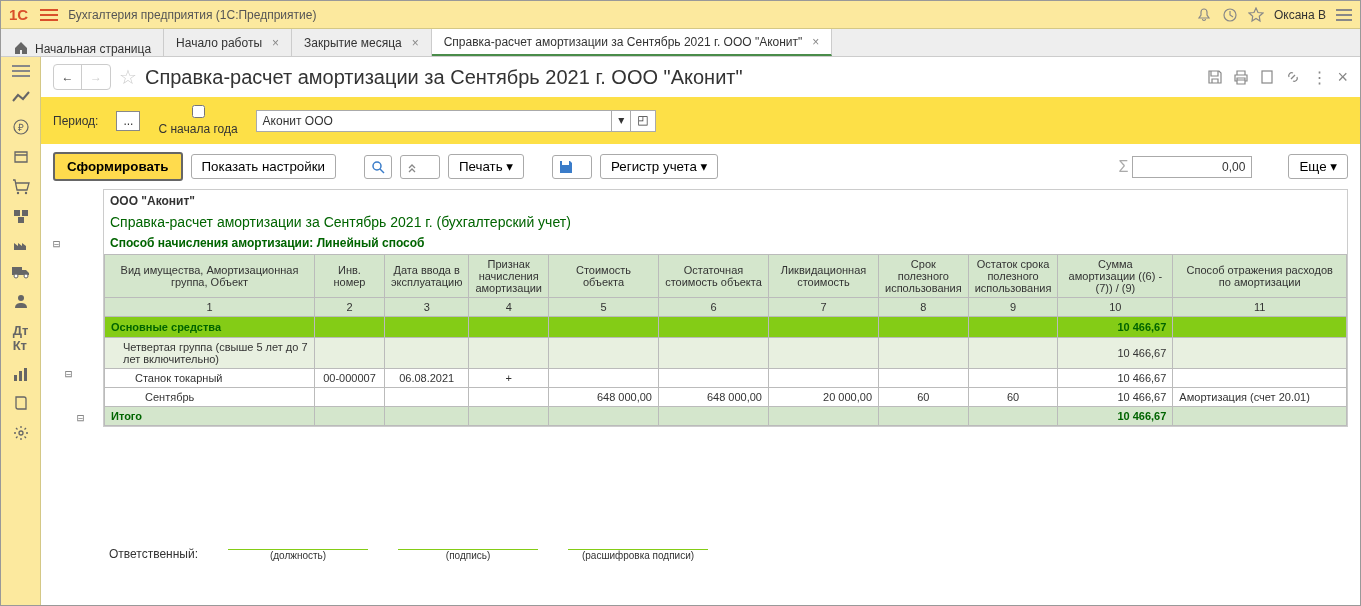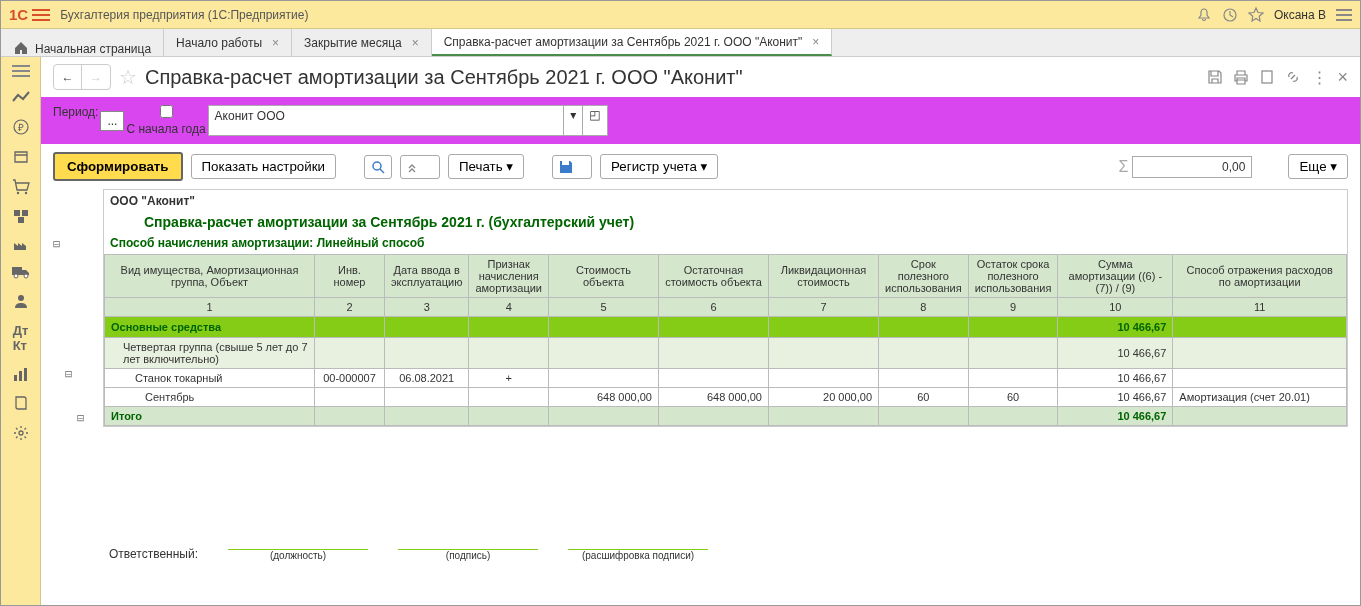--- a/index.html
+++ b/index.html
@@ -1,19 +1,19 @@
 <!DOCTYPE html>
 <html><head>
 <meta charset="utf-8">
 <style>
 * { box-sizing: border-box; margin: 0; padding: 0; }
 body { font-family: Arial, sans-serif; font-size: 12px; color: #333; background: #fff; overflow: hidden; }
 .app { width: 1361px; height: 606px; display: flex; flex-direction: column; border: 1px solid #999; }
 .titlebar { height: 28px; background: #fce99e; display: flex; align-items: center; padding: 0 8px; border-bottom: 1px solid #d4c886; }
-.logo { display: flex; align-items: flex-start; gap: 2px; }
+.logo { display: flex; align-items: flex-start; gap: 2px; margin-right: 8px; }
 .logo-1c { font-weight: bold; color: #d94f2a; font-size: 15px; font-family: 'Arial Black', sans-serif; }
 .menu-icon { cursor: pointer; padding: 4px; }
 .titlebar-title { flex: 1; color: #555; margin-left: 6px; }
 .titlebar-right { display: flex; gap: 10px; align-items: center; }
 .icon { display: inline-flex; align-items: center; justify-content: center; width: 16px; height: 16px; }
 .tabbar { height: 28px; background: #eee; display: flex; align-items: stretch; border-bottom: 1px solid #ccc; }
 .tab-home { display: flex; align-items: flex-end; padding: 0 12px; gap: 6px; border-right: 1px solid #ccc; cursor: pointer; }
 .tab { display: flex; align-items: center; padding: 0 12px; gap: 6px; border-right: 1px solid #ccc; cursor: pointer; background: #eee; }
 .tab.active { background: #fff; border-bottom: 2px solid #4a8c4a; }
 .tab-close { font-size: 12px; color: #888; cursor: pointer; margin-left: 4px; }
@@ -22,41 +22,41 @@
 .sidebar-item { cursor: pointer; color: #555; }
 .main { flex: 1; display: flex; flex-direction: column; overflow: hidden; }
 .page-header { height: 40px; display: flex; align-items: center; padding: 0 12px; gap: 8px; }
 .nav-arrows { display: flex; border: 1px solid #ccc; border-radius: 4px; }
 .nav-arrow { width: 28px; height: 24px; display: flex; align-items: center; justify-content: center; cursor: pointer; }
 .nav-arrow:first-child { border-right: 1px solid #ccc; }
 .star { color: #ccc; font-size: 20px; cursor: pointer; }
 .page-title { font-size: 20px; font-weight: normal; color: #333; flex: 1; }
 .header-actions { display: flex; gap: 10px; align-items: center; color: #888; }
 .header-actions span { cursor: pointer; }
-.params { background: #d946ef; padding: 8px 12px; display: flex; gap: 2px; }
+.params { background: #fde047; padding: 8px 12px; display: flex; align-items: center; gap: 18px; }
 .period-input { display: flex; align-items: center; }
 .period-box { background: #3a7cc9; color: #fff; border: 1px solid #888; padding: 3px 6px; width: 150px; }
 .period-btn { border: 1px solid #888; background: #fff; padding: 2px 6px; cursor: pointer; }
 .checkbox-wrap { display: flex; align-items: center; gap: 4px; flex-direction: column; }
 .org-select { display: flex; flex: 0 0 400px; }
 .org-input { border: 1px solid #aaa; padding: 3px 6px; flex: 1; background: #fff; }
 .org-dd { border: 1px solid #aaa; border-left: 0; padding: 2px 6px; background: #fff; cursor: pointer; }
 .toolbar { padding: 8px 12px; display: flex; align-items: center; gap: 8px; }
 .btn { border: 1px solid #aaa; background: #fff; padding: 4px 10px; border-radius: 3px; cursor: pointer; }
 .btn-primary { background: #ffdb4d; border: 2px solid #666; font-weight: bold; padding: 5px 12px; }
 .btn-icon { border: 1px solid #aaa; background: #fff; padding: 4px 6px; border-radius: 3px; cursor: pointer; display: flex; align-items: center; }
 .sum-box { display: flex; align-items: center; gap: 4px; margin-left: auto; }
 .sum-input { border: 1px solid #aaa; padding: 3px 6px; width: 120px; text-align: right; }
 .report-area { flex: 1; overflow: auto; padding: 0 12px 12px 12px; }
 .tree-wrap { display: flex; }
 .tree-col { width: 50px; padding-top: 48px; font-family: monospace; color: #888; }
 .tree-mark { height: 28px; display: flex; align-items: flex-start; }
 .report { border: 1px solid #ccc; }
 .rpt-org { font-weight: bold; padding: 4px 6px; }
-.rpt-title { font-weight: bold; font-size: 14px; padding: 2px 6px; color: #006400; margin-left: 34px; }
+.rpt-title { font-weight: normal; font-size: 14px; padding: 2px 6px; color: #006400; }
 .rpt-method { font-weight: bold; padding: 4px 6px; color: #006400; }
 .rpt-table { border-collapse: collapse; width: 100%; }
 .rpt-table th, .rpt-table td { border: 1px solid #bbb; padding: 3px 6px; font-size: 11px; }
 .rpt-table th { background: #d4e6cc; font-weight: normal; text-align: center; vertical-align: middle; }
 .th-num { background: #d4e6cc; text-align: center; }
 .row-group { background: #84cc16; font-weight: bold; color: #006400; }
 .row-group td { padding: 4px 6px; }
 .row-sub { background: #e8f0e0; }
 .row-item td:first-child { padding-left: 30px; }
 .row-detail td:first-child { padding-left: 40px; }

